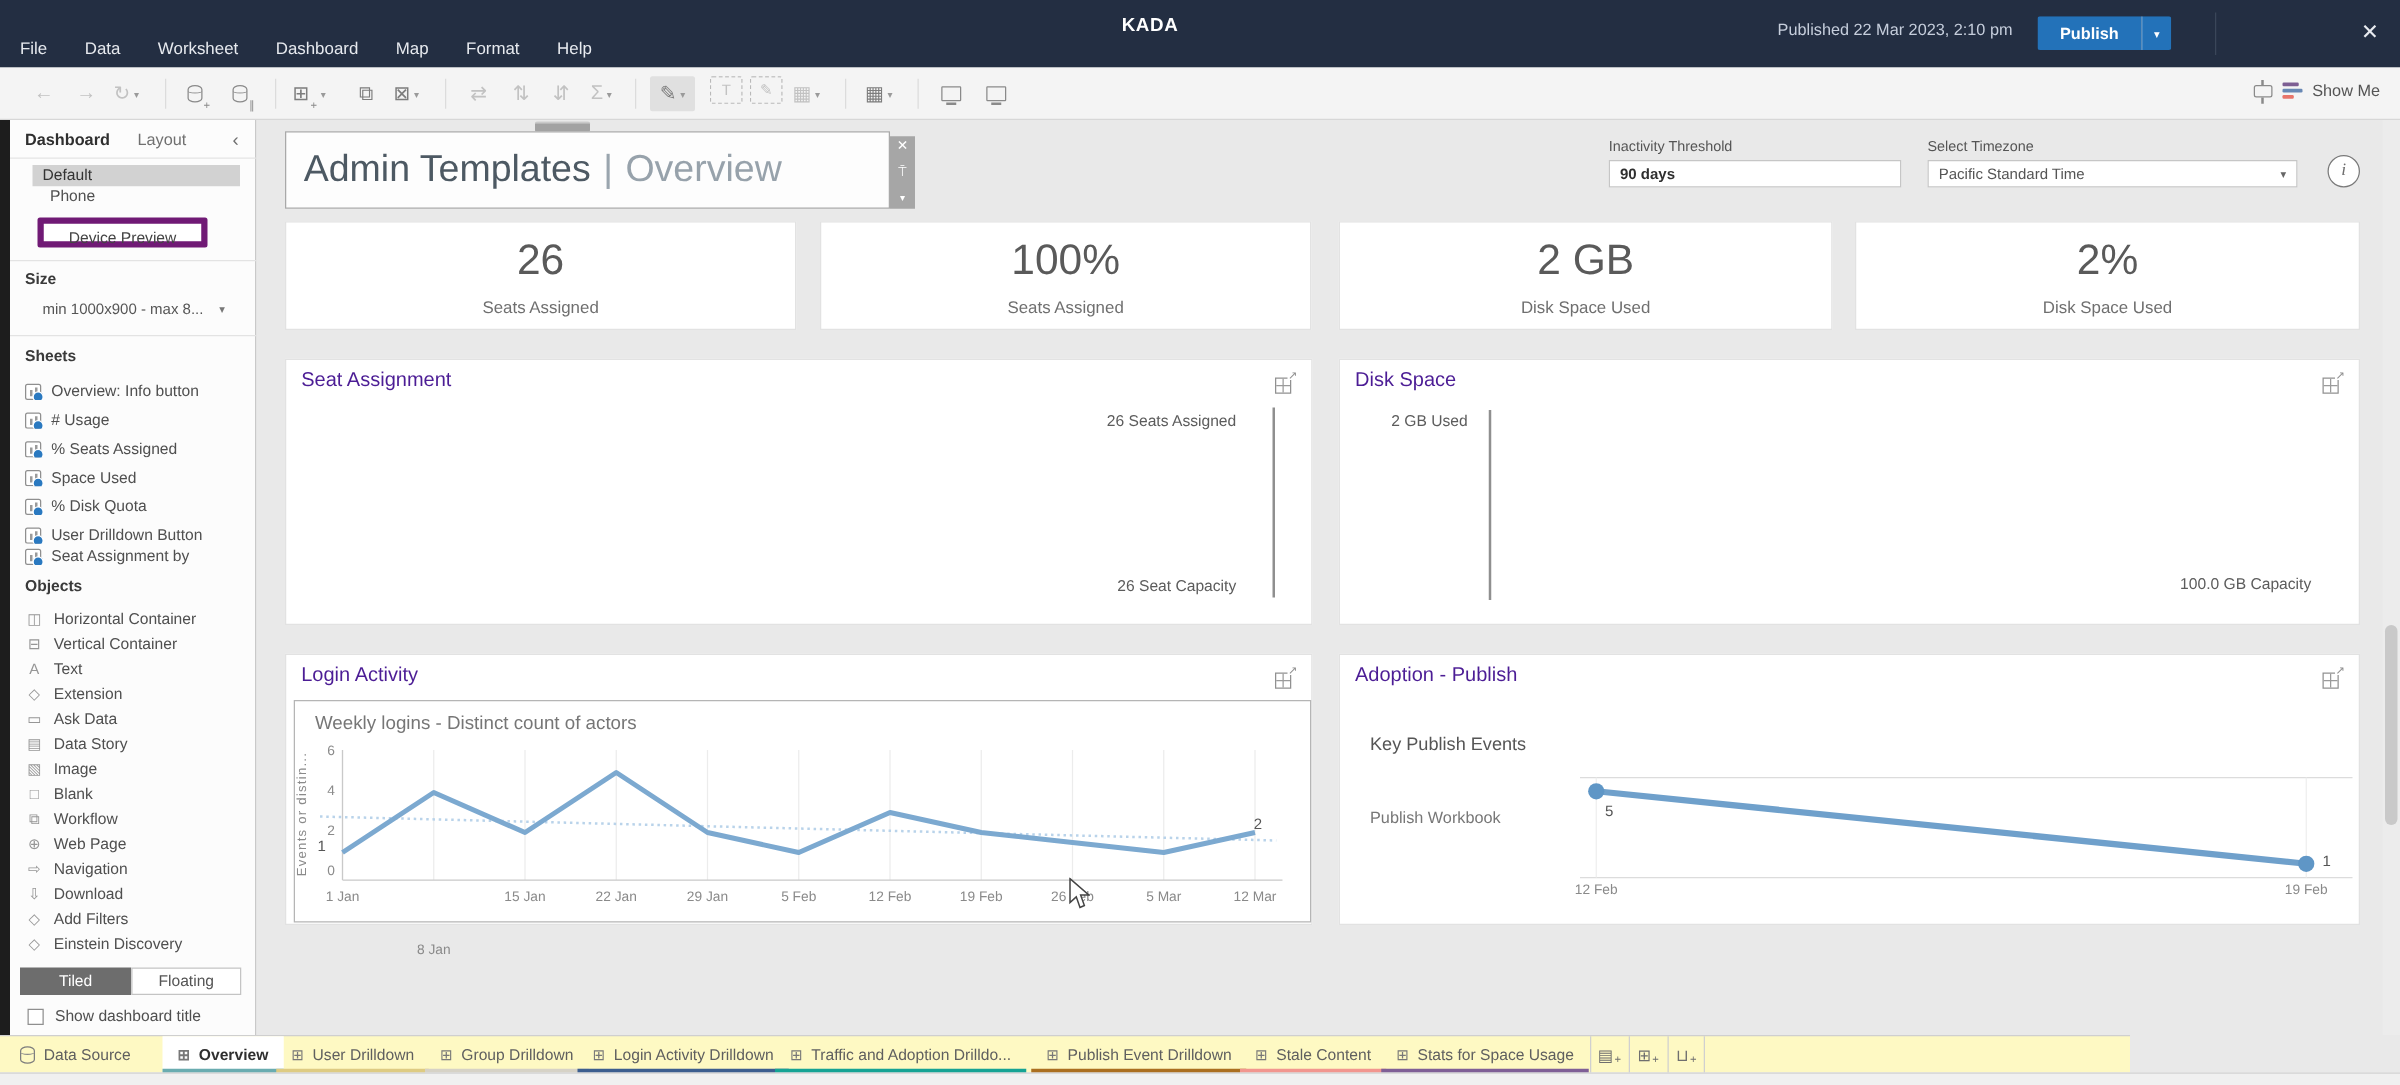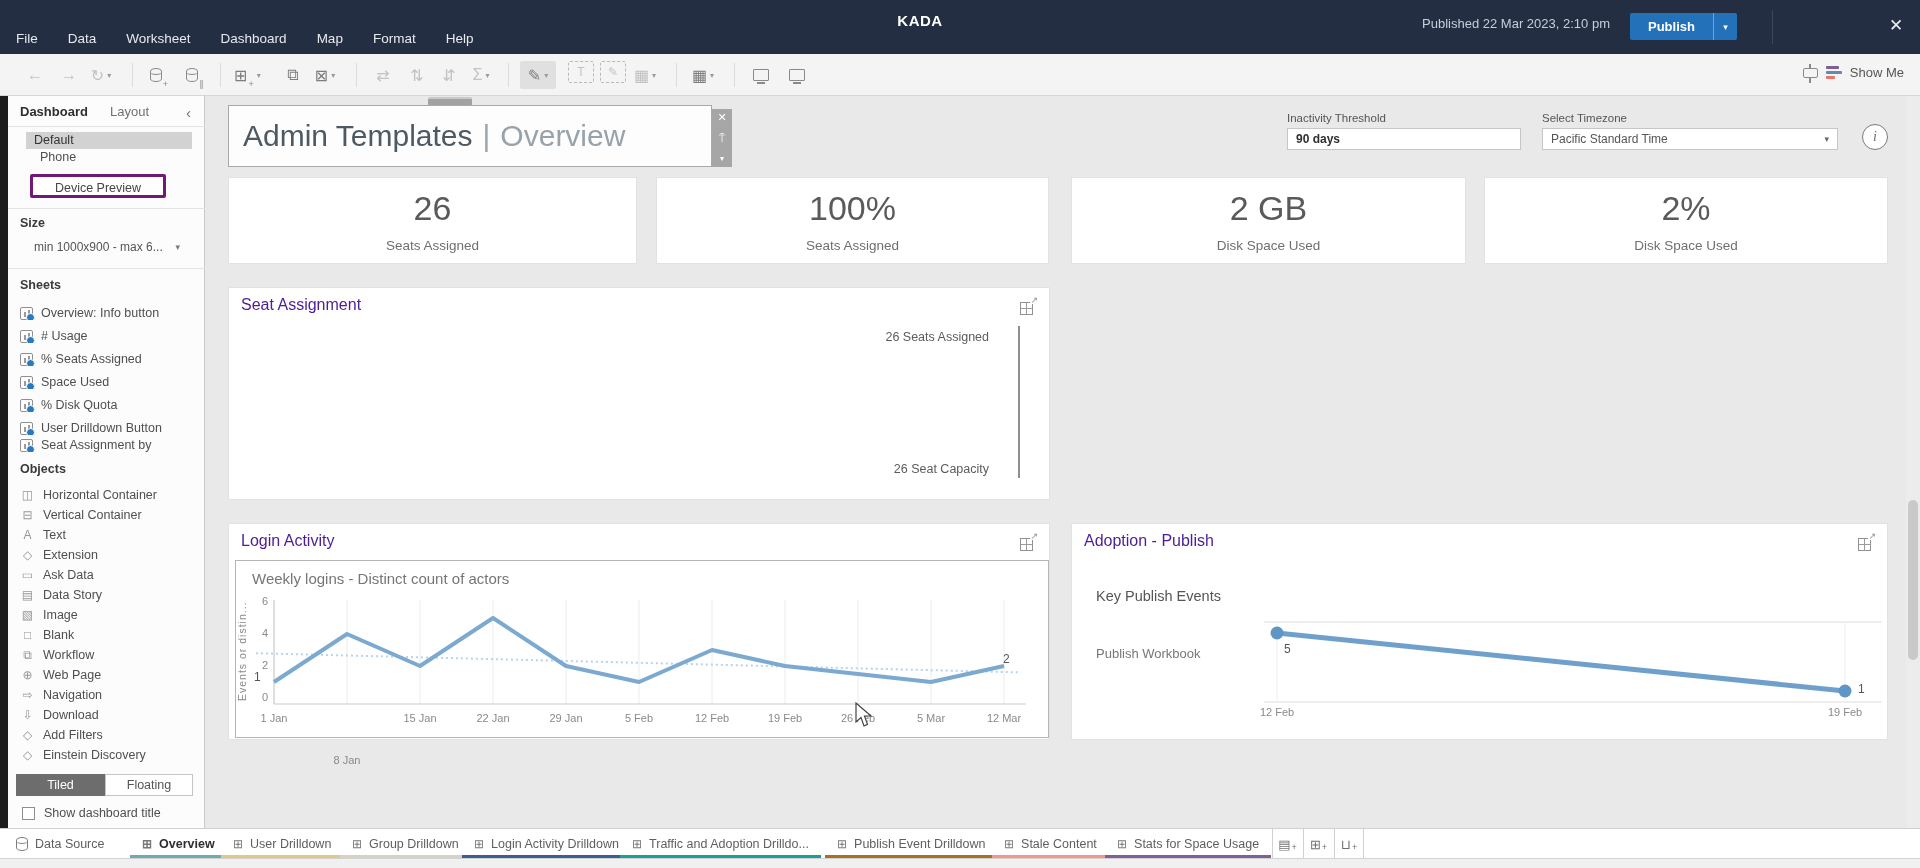--- a/index.html
+++ b/index.html
@@ -41,21 +41,21 @@
   #showme .lbl{font-size:13px;color:#555}
 
   
   #edge-strip{position:absolute;left:0;top:96px;width:8px;height:732px;background:#1d1d1d}
   #sidebar{position:absolute;left:8px;top:96px;width:197px;height:732px;background:#fcfcfc;border-right:1px solid #c9c9c9;font-size:12.5px;color:#4f4f4f}
   .pane-tab{position:absolute;top:8px;font-size:13px}
   #sidebar .sec-label{font-weight:bold;color:#3a3a3a;position:absolute;left:12px}
   .side-div{position:absolute;left:0;width:197px;height:1px;background:#e3e3e3}
   #row-default{position:absolute;left:18px;top:36px;width:166px;height:17px;background:#d2d2d2;padding-left:8px;line-height:17px;color:#333}
   #row-phone{position:absolute;left:32px;top:53px;height:17px;line-height:17px}
-  #device-preview{position:absolute;left:22px;top:78px;width:136px;height:24px;border:3px solid #701a75;border-radius:2px;background:#fff;text-align:center;line-height:22px;color:#444}
+  #device-preview{position:absolute;left:22px;top:78px;width:136px;height:24px;border:5px solid #701a75;border-radius:2px;background:#fff;text-align:center;line-height:22px;color:#444}
   #size-dd{position:absolute;left:26px;top:144px;width:146px;color:#555;font-size:12px;display:flex;justify-content:space-between;align-items:center}
   #size-dd .dd{font-size:9px;color:#777}
   .sheet-row{position:absolute;left:12px;height:20px;display:flex;align-items:flex-end;gap:8px;width:180px;overflow:hidden;white-space:nowrap}
   .sheet-ico{position:relative;width:13px;height:13px;border:1px solid #8f8f8f;border-radius:2px;flex:0 0 13px;background:#fff}
   .sheet-ico::before{content:"";position:absolute;left:3px;bottom:2px;width:2px;height:5px;background:#9a9a9a;box-shadow:4px -2px 0 #9a9a9a}
   .sheet-ico::after{content:"";position:absolute;right:-3px;bottom:-3px;width:7px;height:7px;border-radius:50%;background:#2a79c0;border:1px solid #fff}
   .obj-row{position:absolute;left:12px;height:18px;display:flex;align-items:center;gap:8px;width:182px;white-space:nowrap}
   .obj-row .g{width:15px;text-align:center;color:#969696;font-size:12px}
   #tiled-btn{position:absolute;left:8px;top:678px;width:89px;height:22px;background:#6d6d6d;color:#fff;text-align:center;line-height:22px}
   #floating-btn{position:absolute;left:97px;top:678px;width:88px;height:22px;background:#fff;border:1px solid #c4c4c4;color:#555;text-align:center;line-height:20px}
@@ -91,21 +91,21 @@
   
   #disk-track{position:absolute;left:105px;top:277px;width:679px;height:66px;background:#ebebeb}
   #disk-used{position:absolute;left:0;top:0;height:100%}
   
   #login-box{position:absolute;left:29px;top:464px;width:814px;height:178px;background:#fff;border:1.5px solid #b5b5b5}
   #login-sub{position:absolute;left:46px;top:474px;font-size:15px;color:#767676}
   #login-ylab{position:absolute;left:30px;top:505px;width:14px;height:100px;font-size:10.5px;color:#8a8a8a;writing-mode:vertical-rl;transform:rotate(180deg);text-align:center;letter-spacing:1px}
   .pt-label{position:absolute;font-size:12px;color:#555}
   
   
-  #tabbar{position:absolute;left:0;top:828px;width:1920px;height:30px;background:#ffffff;border-top:1px solid #cfcfcf}
+  #tabbar{position:absolute;left:0;top:828px;width:1704px;height:30px;background:#fef9c3;border-top:1px solid #cfcfcf}
   .sheet-tab{position:absolute;top:0;height:30px;display:flex;align-items:center;gap:7px;padding:0 12px;font-size:12.5px;color:#5f5f5f;white-space:nowrap}
   .sheet-tab .tg{font-size:12px;color:#787878}
   .sheet-tab .tab-underline{position:absolute;left:0;right:0;bottom:0;height:4px}
   .sheet-tab.active{background:#fff;color:#2f2f2f;font-weight:bold}
   .newbtn{position:absolute;top:0;height:30px;width:30px;display:flex;align-items:center;justify-content:center;color:#6f6f6f;font-size:13px;border-left:1px solid #d0d0d0}
   .newbtn .plus{font-size:9px;margin-left:1px;align-self:flex-end;margin-bottom:7px}
   #statusbar{position:absolute;left:0;top:858px;width:1920px;height:10px;background:#f0f0f0;border-top:1px solid #d2d2d2}
   
   #vscroll{position:absolute;left:1906px;top:96px;width:14px;height:732px;background:#ececec}
   #vscroll .thumb{position:absolute;left:2px;width:10px;border-radius:5px;background:#c9c9c9}
@@ -211,21 +211,21 @@
   <span class="pane-tab" style="left:178px;color:#707070;font-size:15px">‹</span>
   <div class="side-div" style="top:30px"></div>
 
   <div id="row-default">Default</div>
   <div id="row-phone">Phone</div>
   <div id="device-preview">Device Preview</div>
   <div class="side-div" style="top:112px"></div>
 
   <span class="sec-label" style="top:120px">Size</span>
   <div id="size-dd">
-    <span>min 1000x900 - max 6...</span>
+    <span>min 1000x900 - max 8...</span>
     <span class="dd">▾</span>
   </div>
   <div class="side-div" style="top:172px"></div>
 
   <span class="sec-label" style="top:182px">Sheets</span>
   <div class="sheet-row" style="top:204px">
         <i class="sheet-ico"></i>
         <span>Overview: Info button</span>
       </div>
   <div class="sheet-row" style="top:227px">
@@ -367,20 +367,30 @@
     <span class="annot" style="right:60px;top:42px">26 Seats Assigned</span>
     <div id="seat-bar">
       <div class="seg" style="width: 23%; background: rgb(143, 178, 210);">Active</div>
       <div class="seg" style="width: 65.5%; background: rgb(232, 200, 96);">Inactive</div>
       <div class="seg" style="width: 11.5%; background: rgb(198, 192, 184);">Unused</div>
     </div>
     <div class="refline" style="left:789px;top:38px;height:152px"></div>
     <span class="annot" style="right:60px;top:174px">26 Seat Capacity</span>
   </div>
 
+  <div class="panel" style="left:865px;top:191px;width:817px;height:213px">
+    <span class="panel-title">Disk Space</span>
+    <span class="goto" style="right:16px;top:14px"></span>
+    <span class="annot" style="left:41px;top:42px">2 GB Used</span>
+    <div class="refline" style="left:119px;top:40px;height:152px"></div>
+    <div id="disk-track" style="background: rgb(235, 235, 235);">
+          <div id="disk-used" style="width: 2%; background: rgb(143, 178, 210);"></div>
+        </div>
+    <span class="annot" style="right:38px;top:172px">100.0 GB Capacity</span>
+  </div>
 
   <div class="panel" style="left:22px;top:427px;width:822px;height:217px">
     <span class="panel-title">Login Activity</span>
     <span class="goto" style="right:16px;top:14px"></span>
   </div>
   <div id="login-box"></div>
   <span id="login-sub">Weekly logins - Distinct count of actors</span>
   <span id="login-ylab">Events or distin...</span>
   <svg id="login-svg" class="abs" style="left:40px;top:498px" width="790" height="116">
         <line x1="28" y1="6" x2="28" y2="110" stroke="#ececec"></line>

